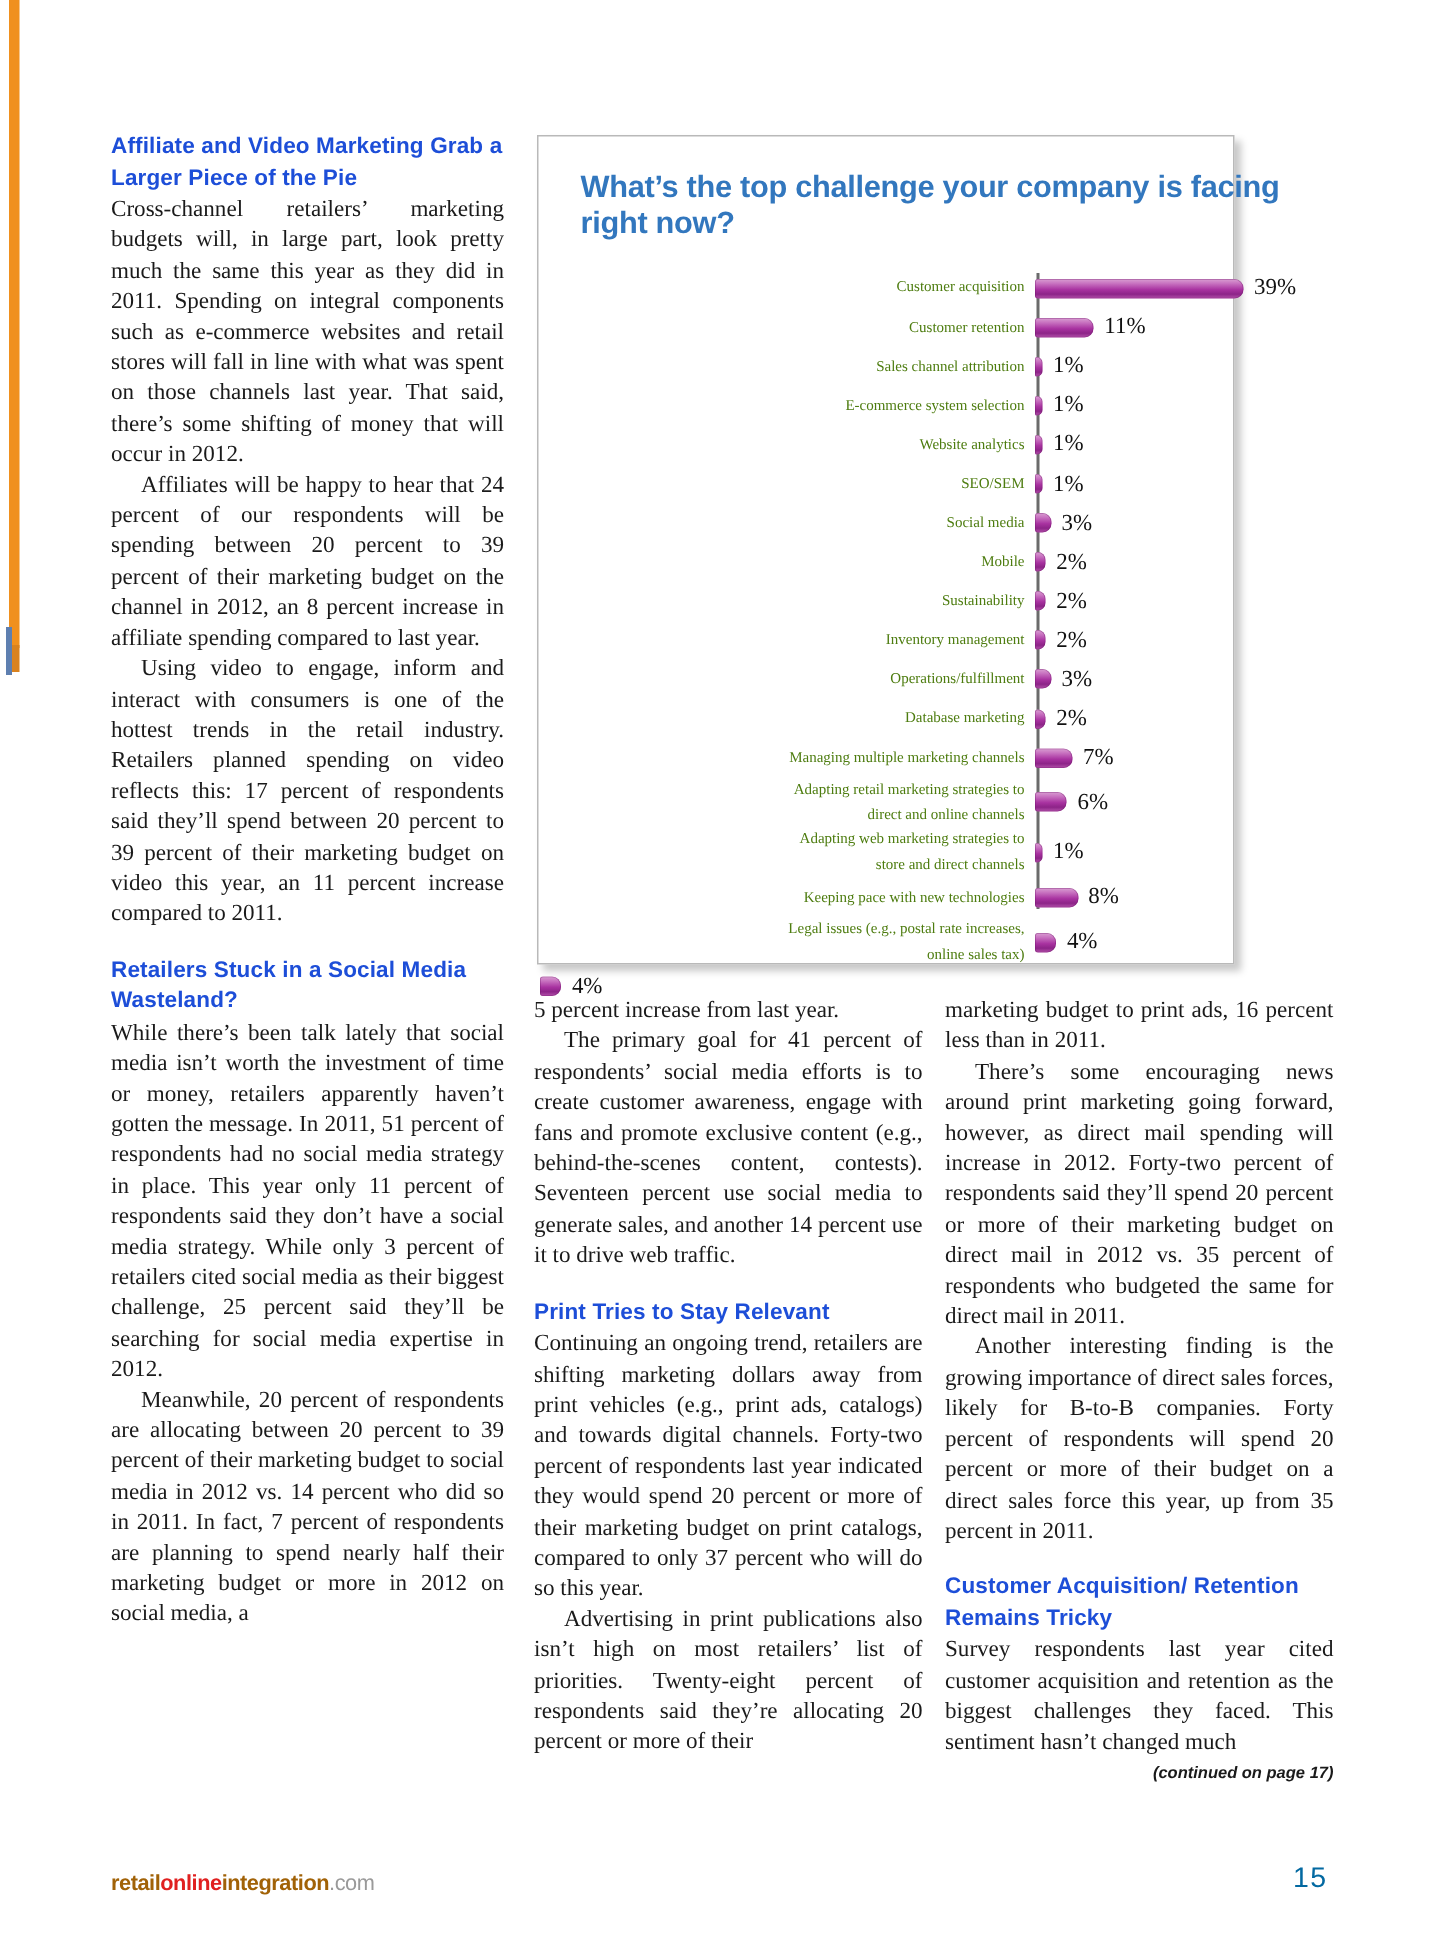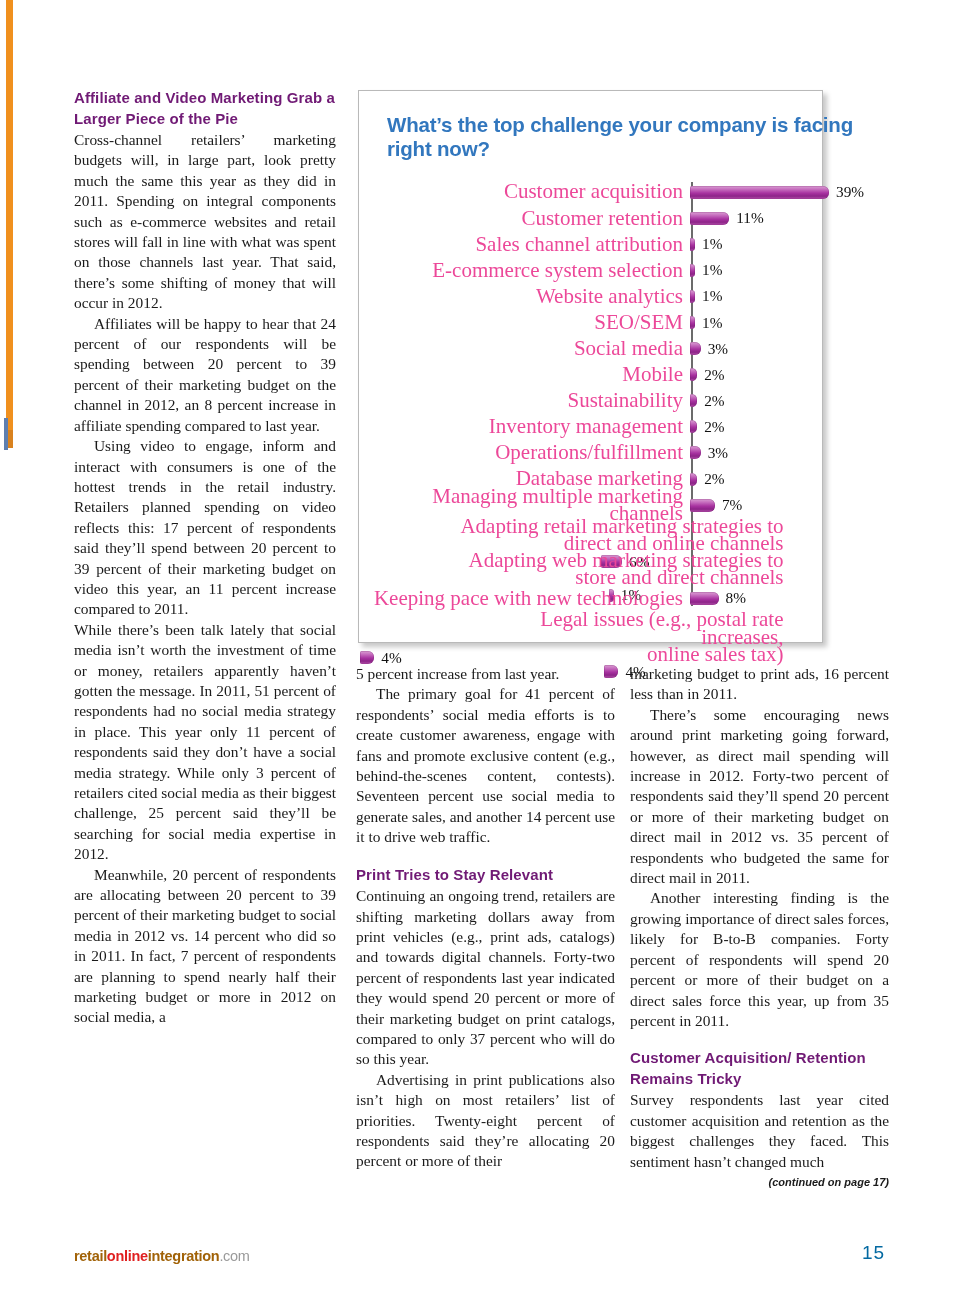--- a/index.html
+++ b/index.html
@@ -67,21 +67,21 @@
     hyphens: auto;
   }
   .col p.noindent { text-indent: 0; }
 
   h2.sec {
     font-family: "Liberation Sans", sans-serif;
     font-weight: bold;
     font-size: 15px;
     line-height: 20.5px;
     letter-spacing: 0.1px;
-    color: #701a75;
+    color: #1d4ed8;
     margin: 0 0 1px 0;
     text-align: left;
     text-indent: 0;
   }
   h2.sec.spaced { margin-top: 17px; }
 
   .continued {
     text-align: right;
     font-family: "Liberation Sans", sans-serif;
     font-style: italic;
@@ -132,29 +132,29 @@
     width: 1.5px;
     height: 424px;
     background: #6b6b6b;
   }
   .row {
     position: relative;
     height: 26.1px;
     display: flex;
     align-items: center;
   }
-  .row.tall { height: 33.5px; flex-direction: column; }
+  .row.tall { height: 33.5px; }
   .cat {
     width: 330px;
     text-align: right;
     padding-right: 6px;
     box-sizing: border-box;
-    font-size: 21px;
+    font-size: 10px;
     line-height: 17.2px;
-    color: #ec4899;
+    color: #4d7c0f;
     white-space: pre-line;
   }
   .barwrap {
     position: relative;
     flex: 1;
     display: flex;
     align-items: center;
     height: 100%;
   }
   .bar {
@@ -202,20 +202,21 @@
 
   <div id="edge-orange"></div>
   <div id="edge-blue"></div>
   <div id="edge-orange-tail"></div>
 
   <div class="col" id="col-left">
     <h2 class="sec">Affiliate and Video Marketing Grab a Larger Piece of the Pie</h2>
     <p class="noindent">Cross-channel retailers’ marketing budgets will, in large part, look pretty much the same this year as they did in 2011. Spending on integral components such as e-commerce websites and retail stores will fall in line with what was spent on those channels last year. That said, there’s some shifting of money that will occur in 2012.</p>
     <p>Affiliates will be happy to hear that 24 percent of our respondents will be spending between 20 percent to 39 percent of their marketing budget on the channel in 2012, an 8 percent increase in affiliate spending compared to last year.</p>
     <p>Using video to engage, inform and interact with consumers is one of the hottest trends in the retail industry. Retailers planned spending on video reflects this: 17 percent of respondents said they’ll spend between 20 percent to 39 percent of their marketing budget on video this year, an 11 percent increase compared to 2011.</p>
+    <h2 class="sec spaced">Retailers Stuck in a Social Media Wasteland?</h2>
     <p class="noindent">While there’s been talk lately that social media isn’t worth the investment of time or money, retailers apparently haven’t gotten the message. In 2011, 51 percent of respondents had no social media strategy in place. This year only 11 percent of respondents said they don’t have a social media strategy. While only 3 percent of retailers cited social media as their biggest challenge, 25 percent said they’ll be searching for social media expertise in 2012.</p>
     <p>Meanwhile, 20 percent of respondents are allocating between 20 percent to 39 percent of their marketing budget to social media in 2012 vs. 14 percent who did so in 2011. In fact, 7 percent of respondents are planning to spend nearly half their marketing budget or more in 2012 on social media, a</p>
   </div>
 
   <div id="chart-panel">
     <div id="chart-title">What’s the top challenge your company is facing right now?</div>
     <div id="plot">
       <div class="axis-line"></div>
       <div id="rows-host">
           <div class="row">

